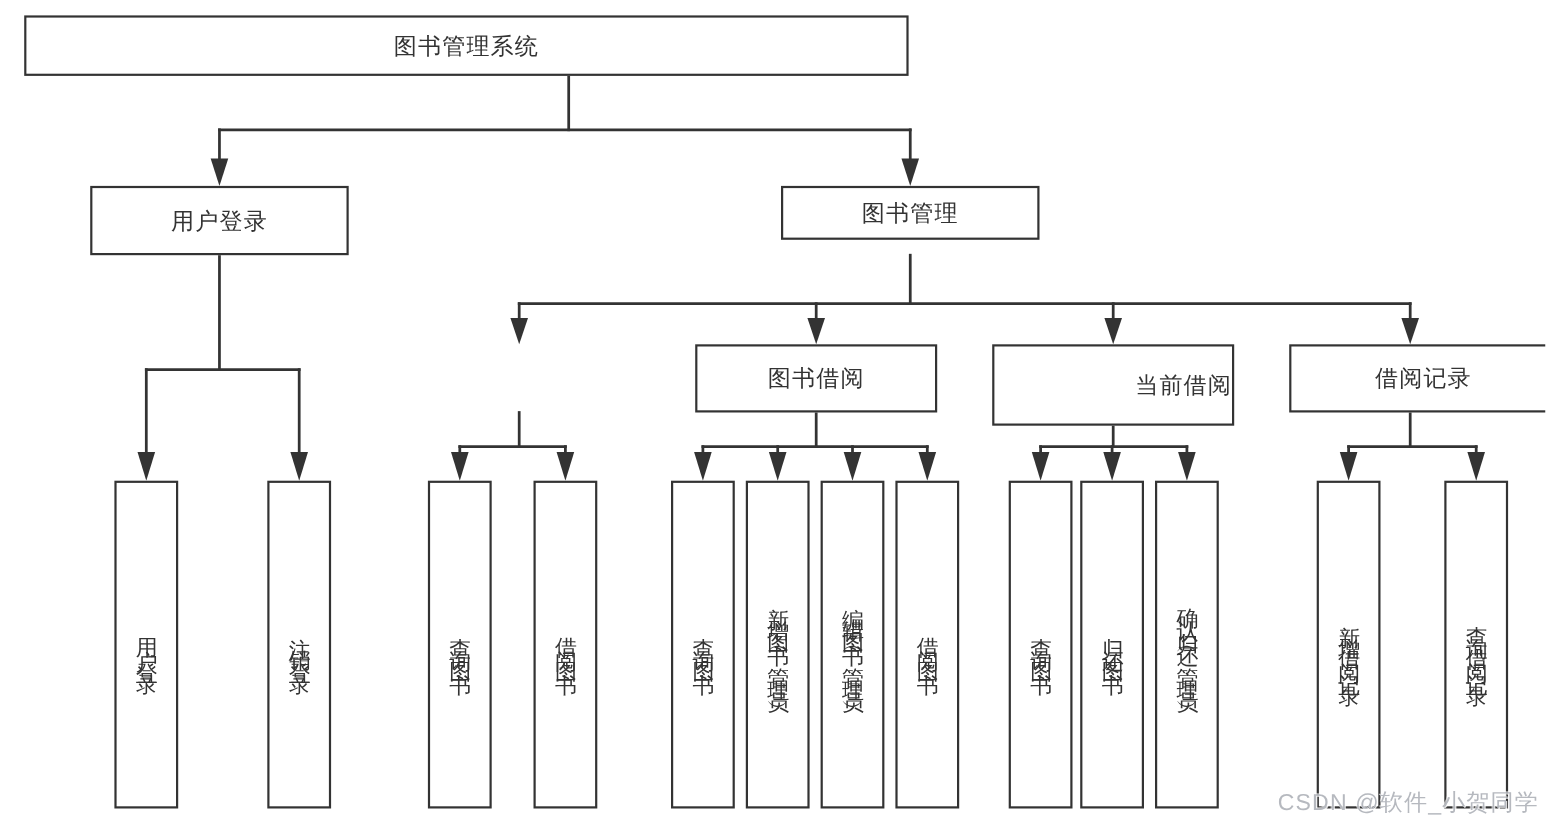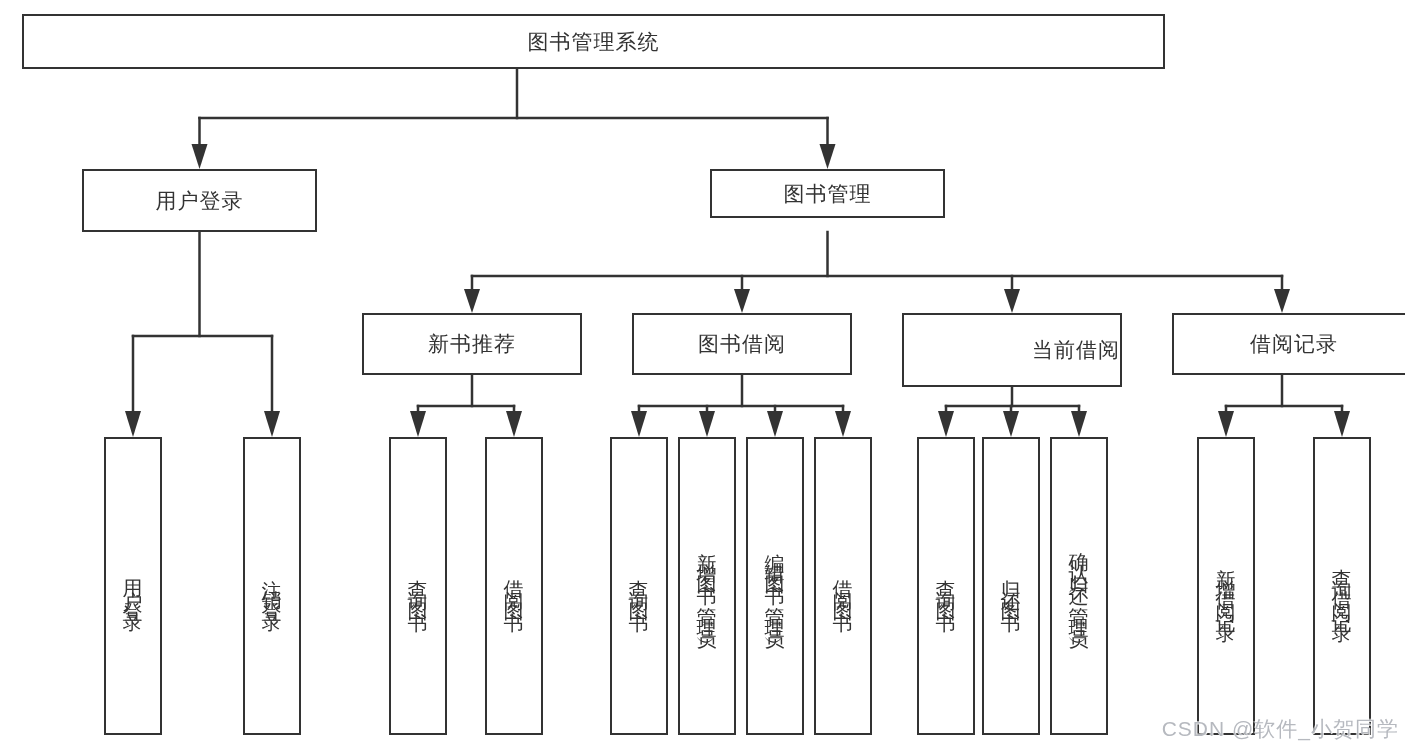--- a/index.html
+++ b/index.html
@@ -138,34 +138,31 @@
     <g>
       <path d="M1282,375 L1282,406"></path>
       <path d="M1226,406 L1342,406"></path>
       <path d="M1226,406 L1226,413"></path>
       <polygon points="1218,411 1234,411 1226,437"></polygon>
       <path d="M1342,406 L1342,413"></path>
       <polygon points="1334,411 1350,411 1342,437"></polygon>
     </g>
   </svg>
 
-  <div class="box h-box" style="left:22px; top:14px; width:1143px; height:55px;">
+  <div class="box h-box" style="left:22px; top:14px; width:804px; height:55px;">
     <span class="lbl">图书管理系统</span>
   </div>
 
   <div class="box h-box" style="left:82px; top:169px; width:235px; height:63px;">
     <span class="lbl">用户登录</span>
   </div>
   <div class="box h-box" style="left:710px; top:169px; width:235px; height:49px;">
     <span class="lbl">图书管理</span>
   </div>
 
-  <div class="box h-box" style="left:362px; top:313px; width:220px; height:62px;">
-    <span class="lbl">新书推荐</span>
-  </div>
   <div class="box h-box" style="left:632px; top:313px; width:220px; height:62px;">
     <span class="lbl">图书借阅</span>
   </div>
   <div class="box h-box" style="left:902px; top:313px; width:220px; height:74px;justify-content:flex-end;">
     <span class="lbl">当前借阅</span>
   </div>
   <div class="box h-box" style="left:1172px; top:313px; width:244px; height:62px;text-align:right;">
     <span class="lbl">借阅记录</span>
   </div>
 

